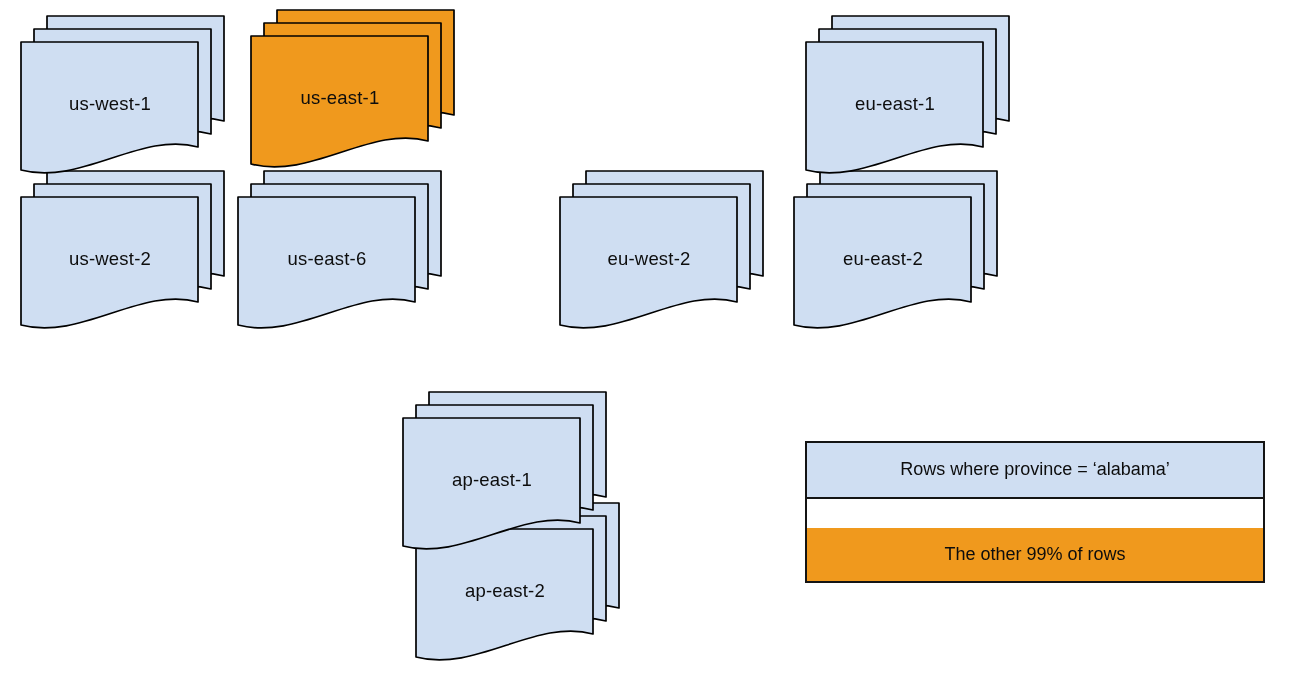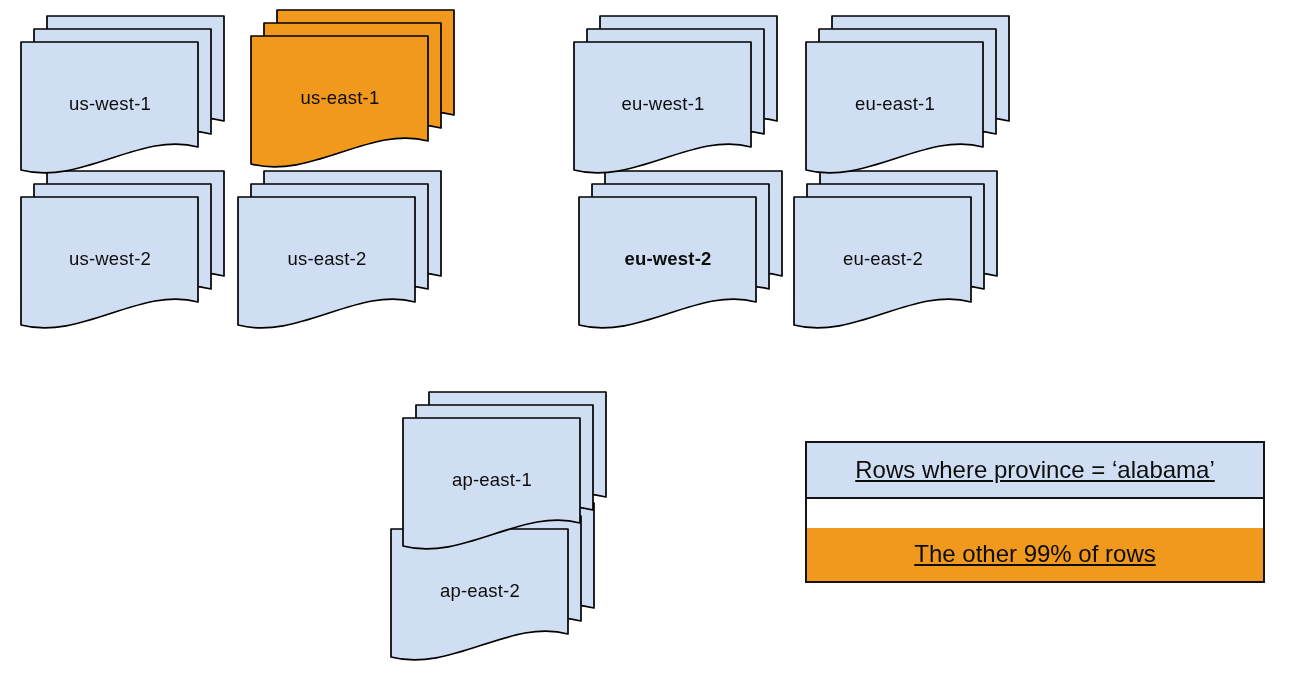--- a/index.html
+++ b/index.html
@@ -44,41 +44,40 @@
     justify-content: center;
     font-size: 18.5px;
     color: #0d0d0d;
     letter-spacing: 0.2px;
     pointer-events: none;
   }
   
   .z-row1 { z-index: 40; }
   .z-row2 { z-index: 30; }
   .z-row3a { z-index: 21; margin-top: 41px; }
-  .z-row3b { z-index: 20; }
+  .z-row3b { z-index: 20; margin-left: 25px; }
 
   .legend {
     position: absolute;
     left: 805px;
     top: 441px;
     width: 456px;
     height: 138px;
     border: 2px solid #141414;
     z-index: 10;
     display: flex;
     flex-direction: column;
   }
   .legend-row {
     flex: 1;
     display: flex;
     align-items: center;
     justify-content: center;
-    font-size: 24px;
+    font-size: 18px;
     color: #0d0d0d;
-    text-decoration: underline;
   }
   .legend-row-0 {
     background: var(--blue, #cfdef2);
     border-bottom: 2px solid #141414;
   }
   .legend-row-1 {
     background: var(--orange, #f0991d);
     margin-top: 29px;
   }
 </style>
@@ -98,28 +97,20 @@
 
   <div class="stack z-row1" style="left:250px; top:9px;">
     <svg width="206" height="170" viewBox="0 0 206 170">
       <path class="doc doc-orange" transform="translate(27,1)" d="M0 0 L177 0 L177 105 C120 89 60 144 0 128 Z"></path>
       <path class="doc doc-orange" transform="translate(14,14)" d="M0 0 L177 0 L177 105 C120 89 60 144 0 128 Z"></path>
       <path class="doc doc-orange" transform="translate(1,27)" d="M0 0 L177 0 L177 105 C120 89 60 144 0 128 Z"></path>
     </svg>
     <div class="stack-label">us-east-1</div>
   </div>
 
-  <div class="stack z-row1" style="left:573px; top:15px;">
-    <svg width="206" height="170" viewBox="0 0 206 170">
-      <path class="doc doc-blue" transform="translate(27,1)" d="M0 0 L177 0 L177 105 C120 89 60 144 0 128 Z"></path>
-      <path class="doc doc-blue" transform="translate(14,14)" d="M0 0 L177 0 L177 105 C120 89 60 144 0 128 Z"></path>
-      <path class="doc doc-blue" transform="translate(1,27)" d="M0 0 L177 0 L177 105 C120 89 60 144 0 128 Z"></path>
-    </svg>
-    <div class="stack-label">eu-west-1</div>
-  </div>
 
   <div class="stack z-row1" style="left:805px; top:15px;padding-left:46px;">
     <svg width="206" height="170" viewBox="0 0 206 170">
       <path class="doc doc-blue" transform="translate(27,1)" d="M0 0 L177 0 L177 105 C120 89 60 144 0 128 Z"></path>
       <path class="doc doc-blue" transform="translate(14,14)" d="M0 0 L177 0 L177 105 C120 89 60 144 0 128 Z"></path>
       <path class="doc doc-blue" transform="translate(1,27)" d="M0 0 L177 0 L177 105 C120 89 60 144 0 128 Z"></path>
     </svg>
     <div class="stack-label">eu-east-1</div>
   </div>
 
@@ -131,24 +122,24 @@
     </svg>
     <div class="stack-label">us-west-2</div>
   </div>
 
   <div class="stack z-row2" style="left:237px; top:170px;">
     <svg width="206" height="170" viewBox="0 0 206 170">
       <path class="doc doc-blue" transform="translate(27,1)" d="M0 0 L177 0 L177 105 C120 89 60 144 0 128 Z"></path>
       <path class="doc doc-blue" transform="translate(14,14)" d="M0 0 L177 0 L177 105 C120 89 60 144 0 128 Z"></path>
       <path class="doc doc-blue" transform="translate(1,27)" d="M0 0 L177 0 L177 105 C120 89 60 144 0 128 Z"></path>
     </svg>
-    <div class="stack-label">us-east-2</div>
+    <div class="stack-label">us-east-6</div>
   </div>
 
-  <div class="stack z-row2" style="left:578px; top:170px;font-weight:bold;">
+  <div class="stack z-row2" style="left:559px; top:170px;">
     <svg width="206" height="170" viewBox="0 0 206 170">
       <path class="doc doc-blue" transform="translate(27,1)" d="M0 0 L177 0 L177 105 C120 89 60 144 0 128 Z"></path>
       <path class="doc doc-blue" transform="translate(14,14)" d="M0 0 L177 0 L177 105 C120 89 60 144 0 128 Z"></path>
       <path class="doc doc-blue" transform="translate(1,27)" d="M0 0 L177 0 L177 105 C120 89 60 144 0 128 Z"></path>
     </svg>
     <div class="stack-label">eu-west-2</div>
   </div>
 
   <div class="stack z-row2" style="left:793px; top:170px;text-decoration:underline;">
     <svg width="206" height="170" viewBox="0 0 206 170">

